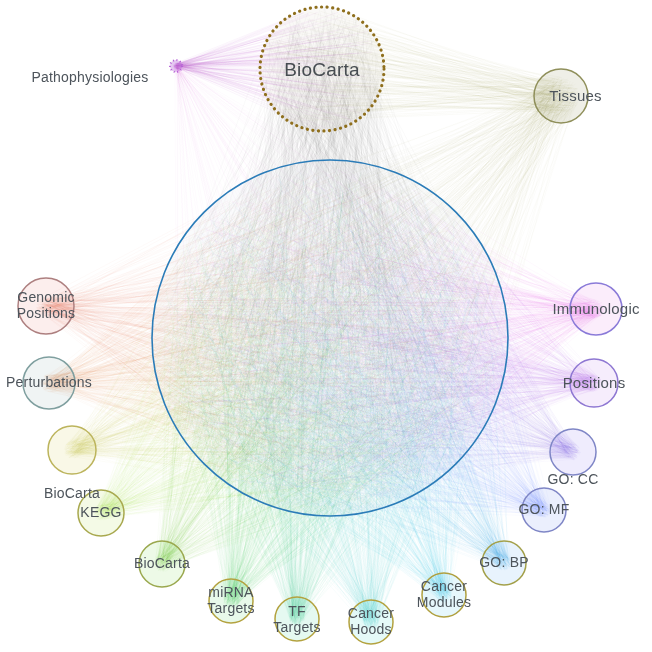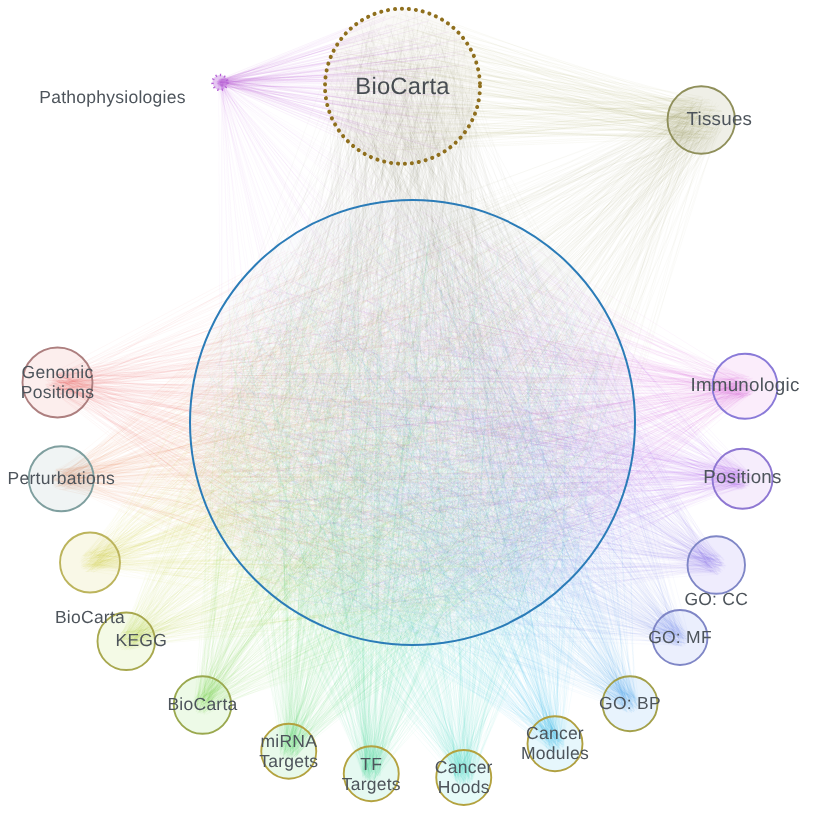--- a/index.html
+++ b/index.html
@@ -87,21 +87,21 @@
       </g>
     </svg>
   <div id="labels">
       <div class="node-label" style="left: 322px; top: 70px; font-size: 19px; color: rgb(71, 77, 82);">BioCarta</div>
       <div class="node-label" style="left: 90px; top: 66px; font-size: 14px; margin-top: 12px;">Pathophysiologies</div>
       <div class="node-label" style="left: 561px; top: 96px; font-size: 15px; padding-left: 29px;">Tissues</div>
       <div class="node-label" style="left: 46px; top: 306px; font-size: 14px;">Genomic
 Positions</div>
       <div class="node-label" style="left: 49px; top: 383px; font-size: 14px;">Perturbations</div>
       <div class="node-label" style="left: 72px; top: 450px; font-size: 14px; margin-top: 44px;">BioCarta</div>
-      <div class="node-label" style="left: 101px; top: 513px; font-size: 14px; margin-left: 12px;">KEGG</div>
+      <div class="node-label" style="left: 101px; top: 513px; font-size: 14px;">KEGG</div>
       <div class="node-label" style="left: 162px; top: 564px; font-size: 14px;">BioCarta</div>
       <div class="node-label" style="left: 231px; top: 601px; font-size: 14px;">miRNA
 Targets</div>
       <div class="node-label" style="left: 297px; top: 620px; font-size: 14px;">TF
 Targets</div>
       <div class="node-label" style="left: 371px; top: 622px; font-size: 14px;">Cancer
 Hoods</div>
       <div class="node-label" style="left: 444px; top: 595px; font-size: 14px;">Cancer
 Modules</div>
       <div class="node-label" style="left: 504px; top: 563px; font-size: 14px;">GO: BP</div>

